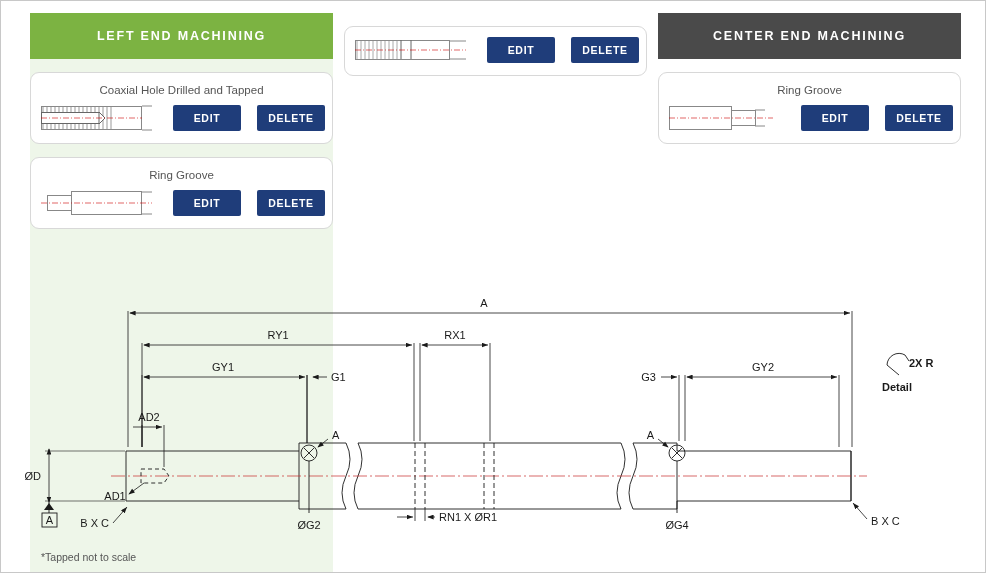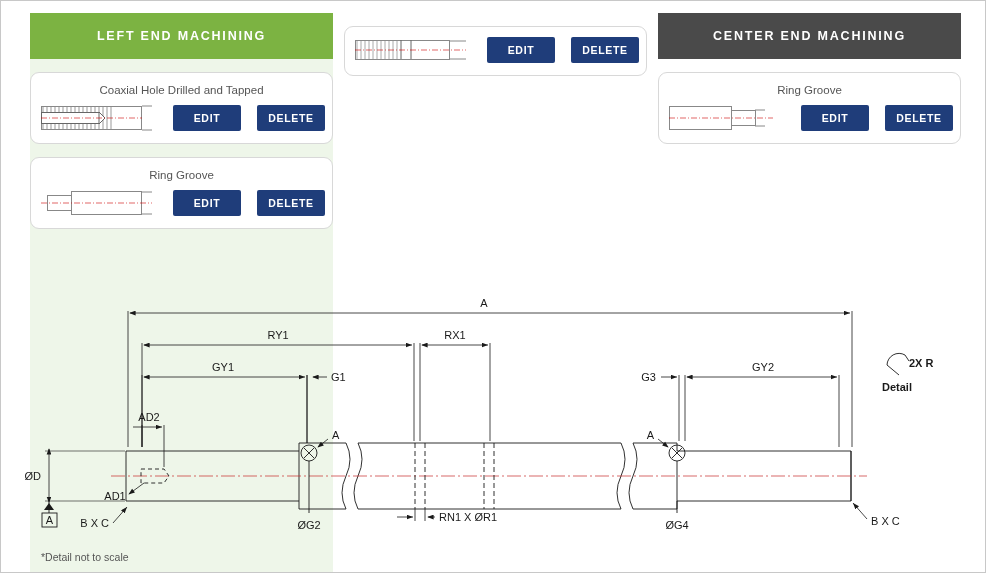--- a/index.html
+++ b/index.html
@@ -399,15 +399,15 @@
       <g stroke="#1a1a1a" stroke-width="0.9" fill="none">
         <path d="M886 114 a12 12 0 0 1 18 -10"></path>
         <path d="M886 114 L898 124"></path>
         <path d="M904 104 L908 110"></path>
       </g>
       <text class="dimb" x="908" y="116">2X R</text>
       <text class="dimb" x="896" y="140" text-anchor="middle">Detail</text>
     </svg>
   </div>
 
-  <div class="note">*Detail not to scale</div>
+  <div class="note">*Tapped not to scale</div>
 
 </div>
 
 </body></html>

